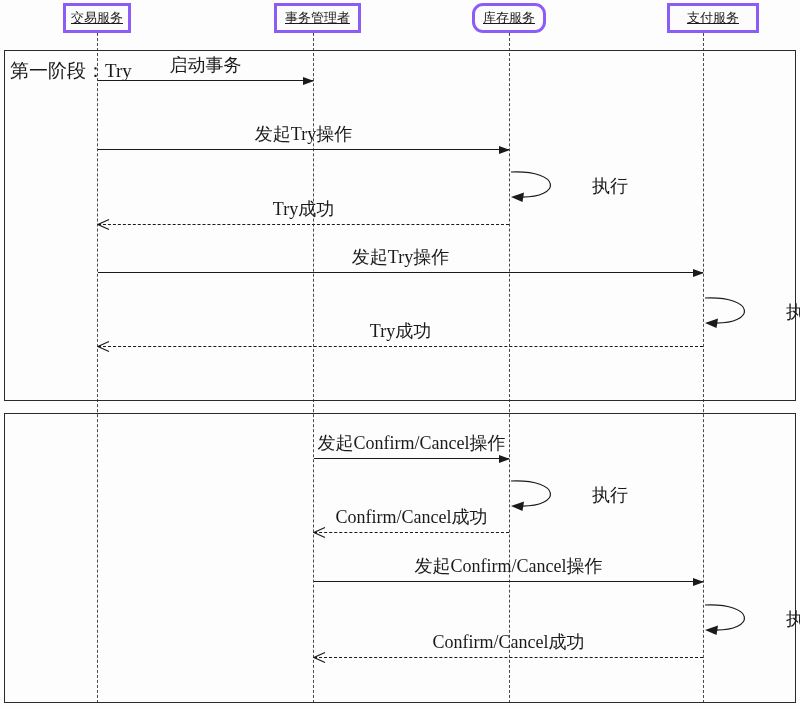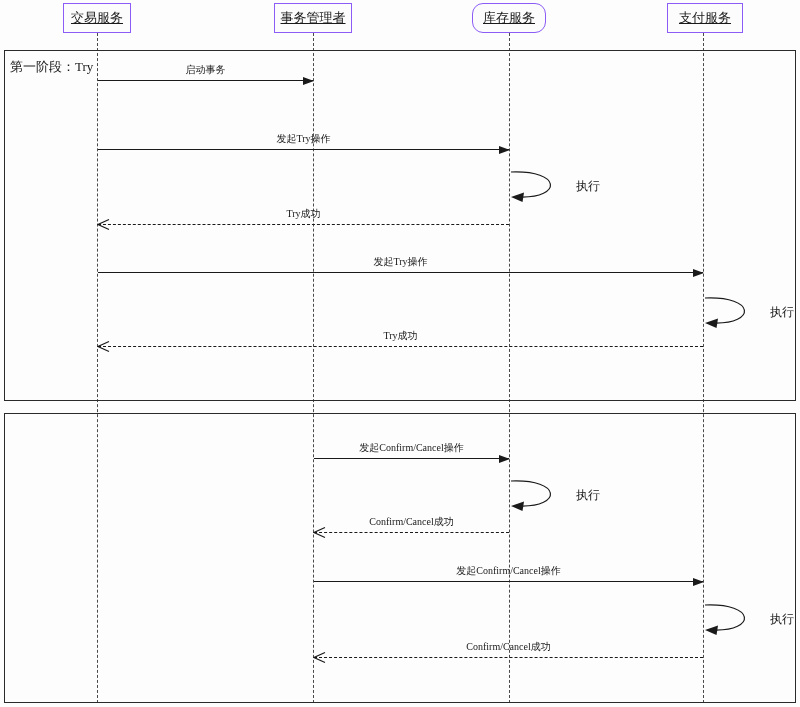--- a/index.html
+++ b/index.html
@@ -5,52 +5,52 @@
   html,body { margin:0; padding:0; background:#ffffff; }
   #stage {
     position:relative; width:800px; height:707px;
     background:#fdfdfd; overflow:hidden;
     font-family:"Liberation Serif","DejaVu Serif",serif;
     color:#1a1a1a;
   }
   
   .pbox {
     position:absolute; top:3px; height:30px;
-    border:1px solid #8b5cf6; background:#fcfcfc;
+    border:3px solid #8b5cf6; background:#fcfcfc;
     display:flex; align-items:center; justify-content:center;
     box-sizing:border-box; font-size:13px;
   }
   .pbox span { text-decoration:underline; white-space:nowrap; }
   .pb0 { left:63px;  width:68px; }
-  .pb1 { left:274px; width:78px; }
+  .pb1 { left:274px; width:87px; }
   .pb2 { left:472px; width:74px;border-radius:11px; }
-  .pb3 { left:667px; width:76px; }
+  .pb3 { left:667px; width:92px; }
   
   .lifeline {
     position:absolute; top:33px; height:670px; width:0;
     border-left:1px dashed #4a4a4a;
   }
   .ll0 { left:97px; } .ll1 { left:313px; } .ll2 { left:509px; } .ll3 { left:703px; }
   
   .frame {
     position:absolute; left:4px; width:792px;
     border:1px solid #2a2a2a; box-sizing:border-box; background:transparent;
   }
   .frame1 { top:50px;  height:351px; }
   .frame2 { top:413px; height:290px; }
   .phase-label {
-    position:absolute; left:10px; font-size:13px; white-space:nowrap;
+    position:absolute; left:10px; font-size:19px; white-space:nowrap;
     background:transparent;
   }
   .pl1 { top:58px; } .pl2 { top:419px; }
   
   .msg { position:absolute; height:20px; }
   .msg .lbl {
     position:absolute; left:0; right:0; bottom:4px;
-    text-align:center; font-size:10px; white-space:nowrap;
+    text-align:center; font-size:18px; white-space:nowrap;
   }
   .msg .line {
     position:absolute; left:0; right:0; bottom:0; height:0;
     border-top:1px solid #1a1a1a;
   }
   .msg.dashed .line { border-top-style:dashed; }
   .msg .head-right {
     position:absolute; right:-1px; bottom:-4px; width:0; height:0;
     border-left:11px solid #1a1a1a;
     border-top:4px solid transparent; border-bottom:4px solid transparent;
@@ -63,21 +63,21 @@
   .m3  { left:98px;  top:205px; width:411px; }
   .m4  { left:98px;  top:253px; width:605px; }
   .m6  { left:98px;  top:327px; width:605px; }
   .m7  { left:314px; top:439px; width:195px; }
   .m9  { left:314px; top:513px; width:195px; }
   .m10 { left:314px; top:562px; width:389px; }
   .m12 { left:314px; top:638px; width:389px; }
   
   .loop { position:absolute; display:flex; align-items:center; height:36px; }
   .loop svg { display:block; }
-  .loop .loop-lbl { font-size:12px; margin-left:6px; white-space:nowrap; }
+  .loop .loop-lbl { font-size:18px; margin-left:22px; white-space:nowrap; }
   .lp0 { left:510px; top:168px; }
   .lp1 { left:704px; top:294px; }
   .lp2 { left:510px; top:477px; }
   .lp3 { left:704px; top:601px; }
 </style>
 </head>
 <body>
 
 <div id="stage">
 

